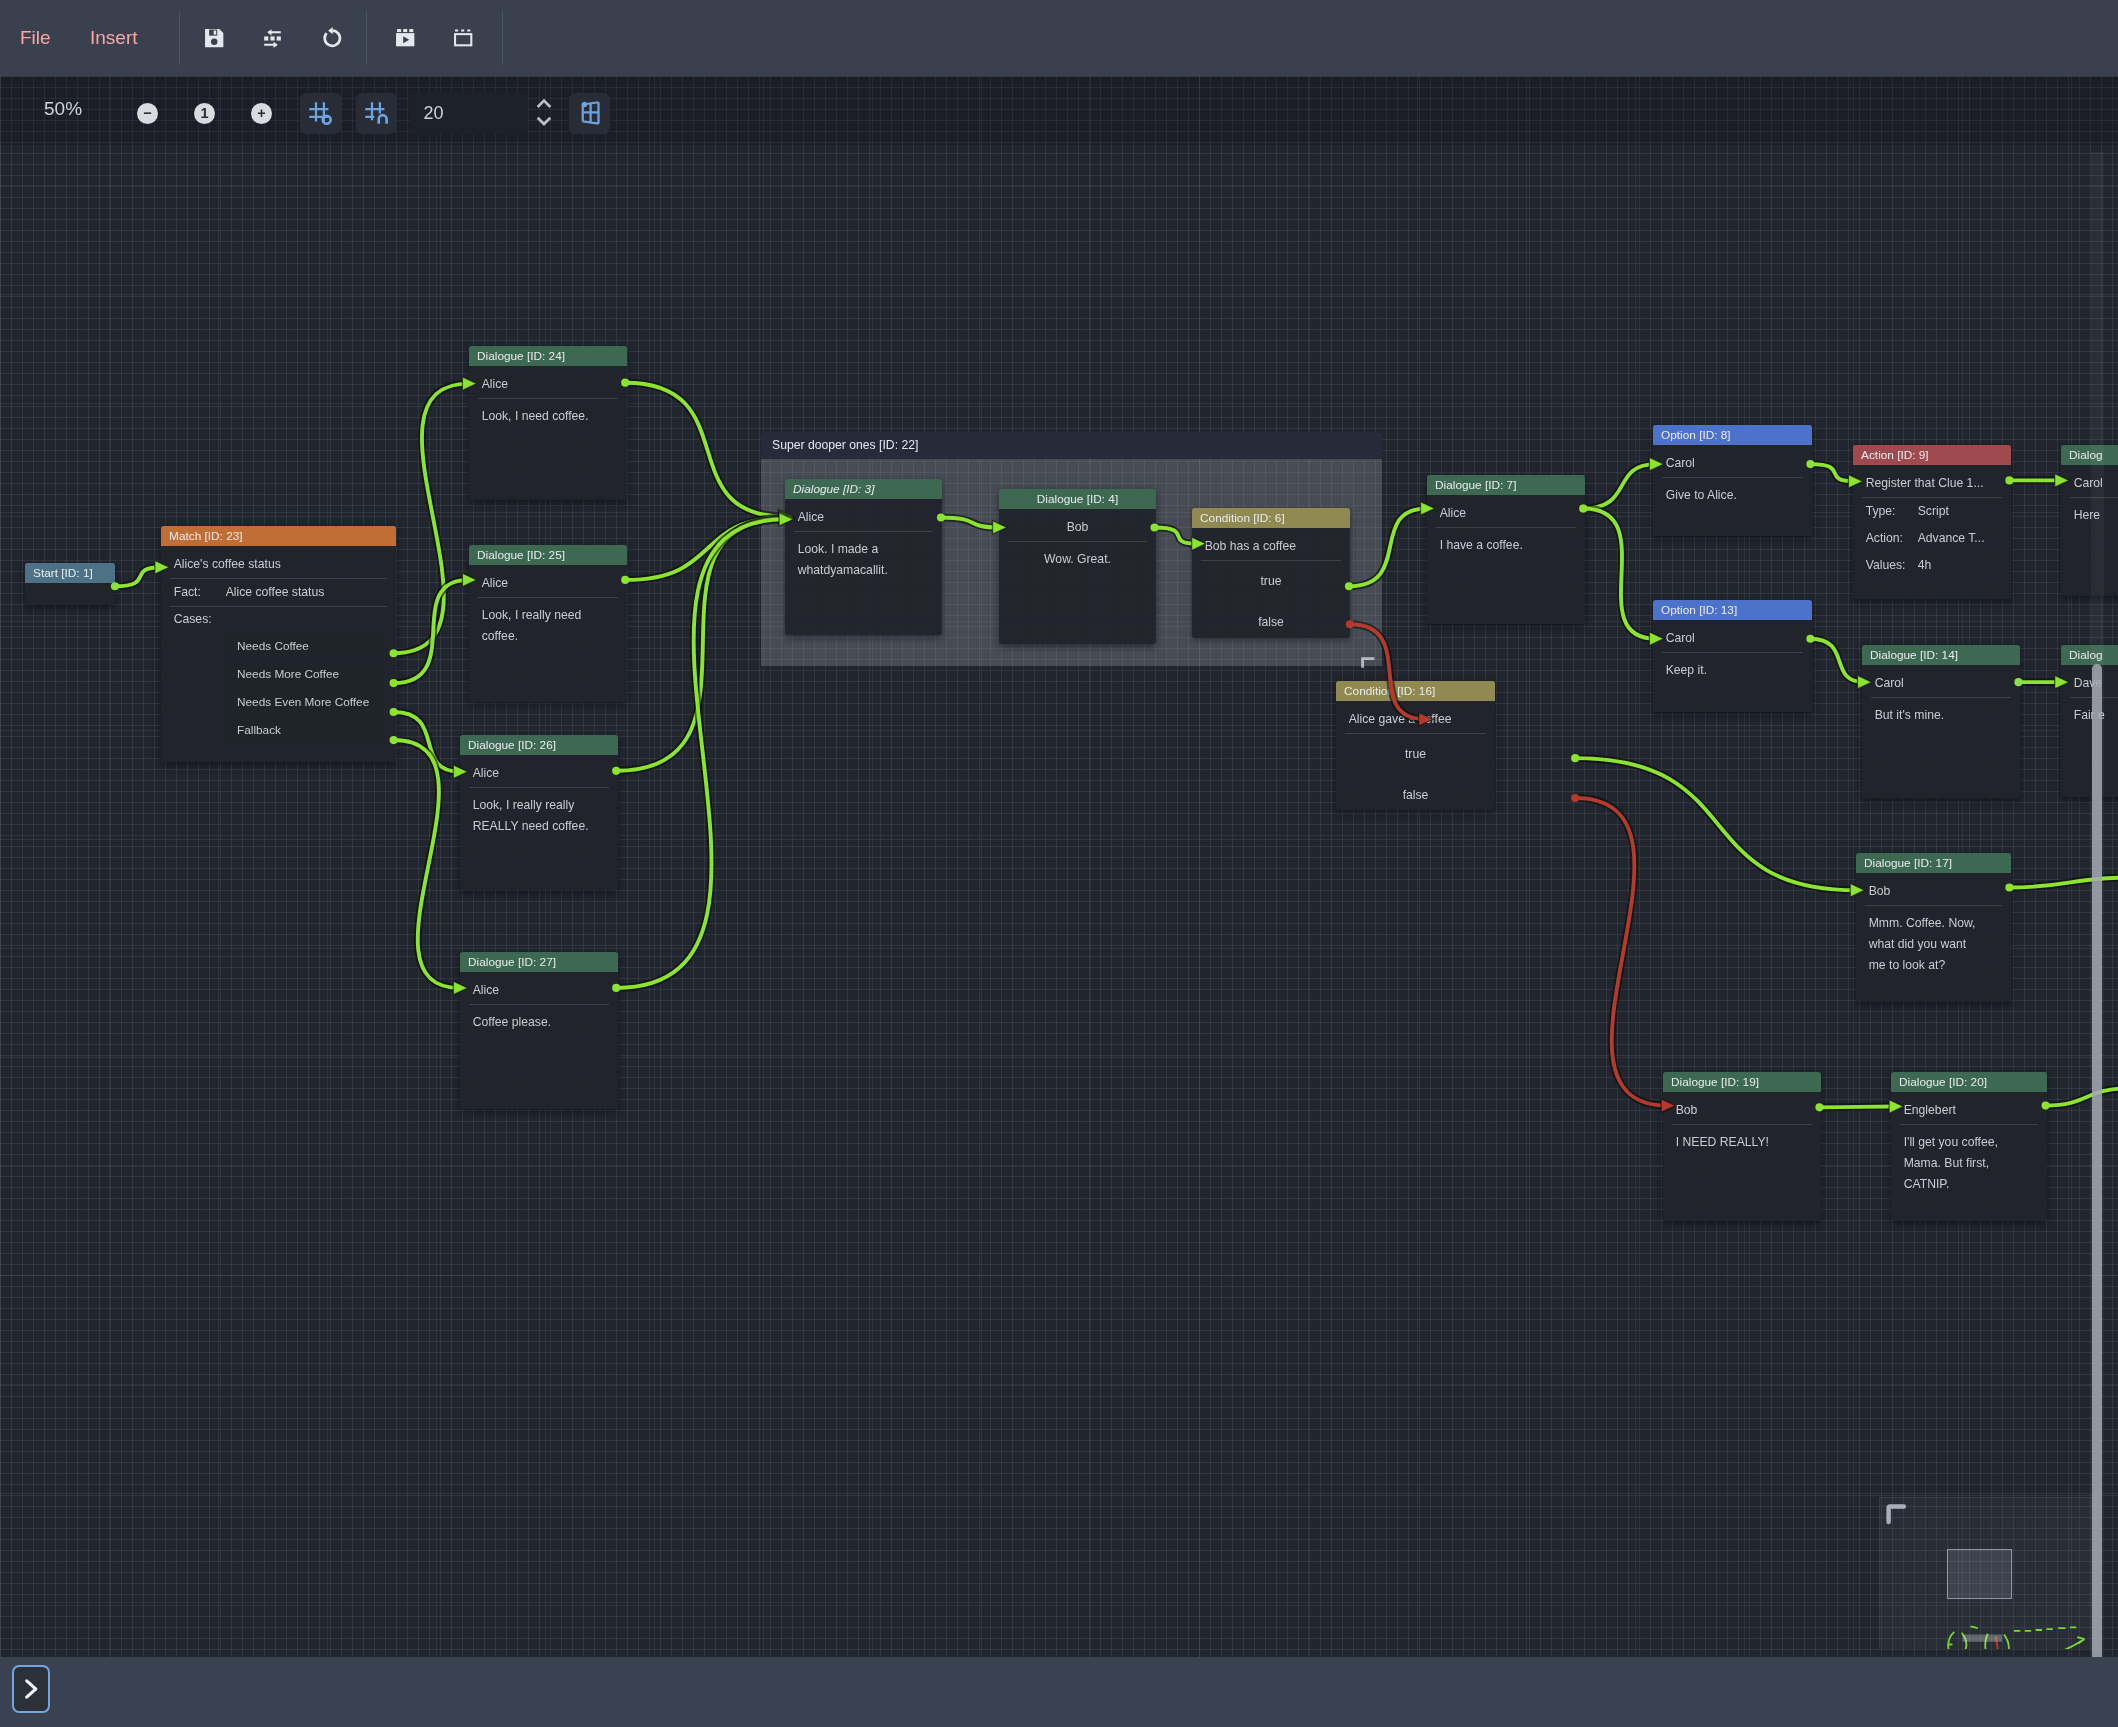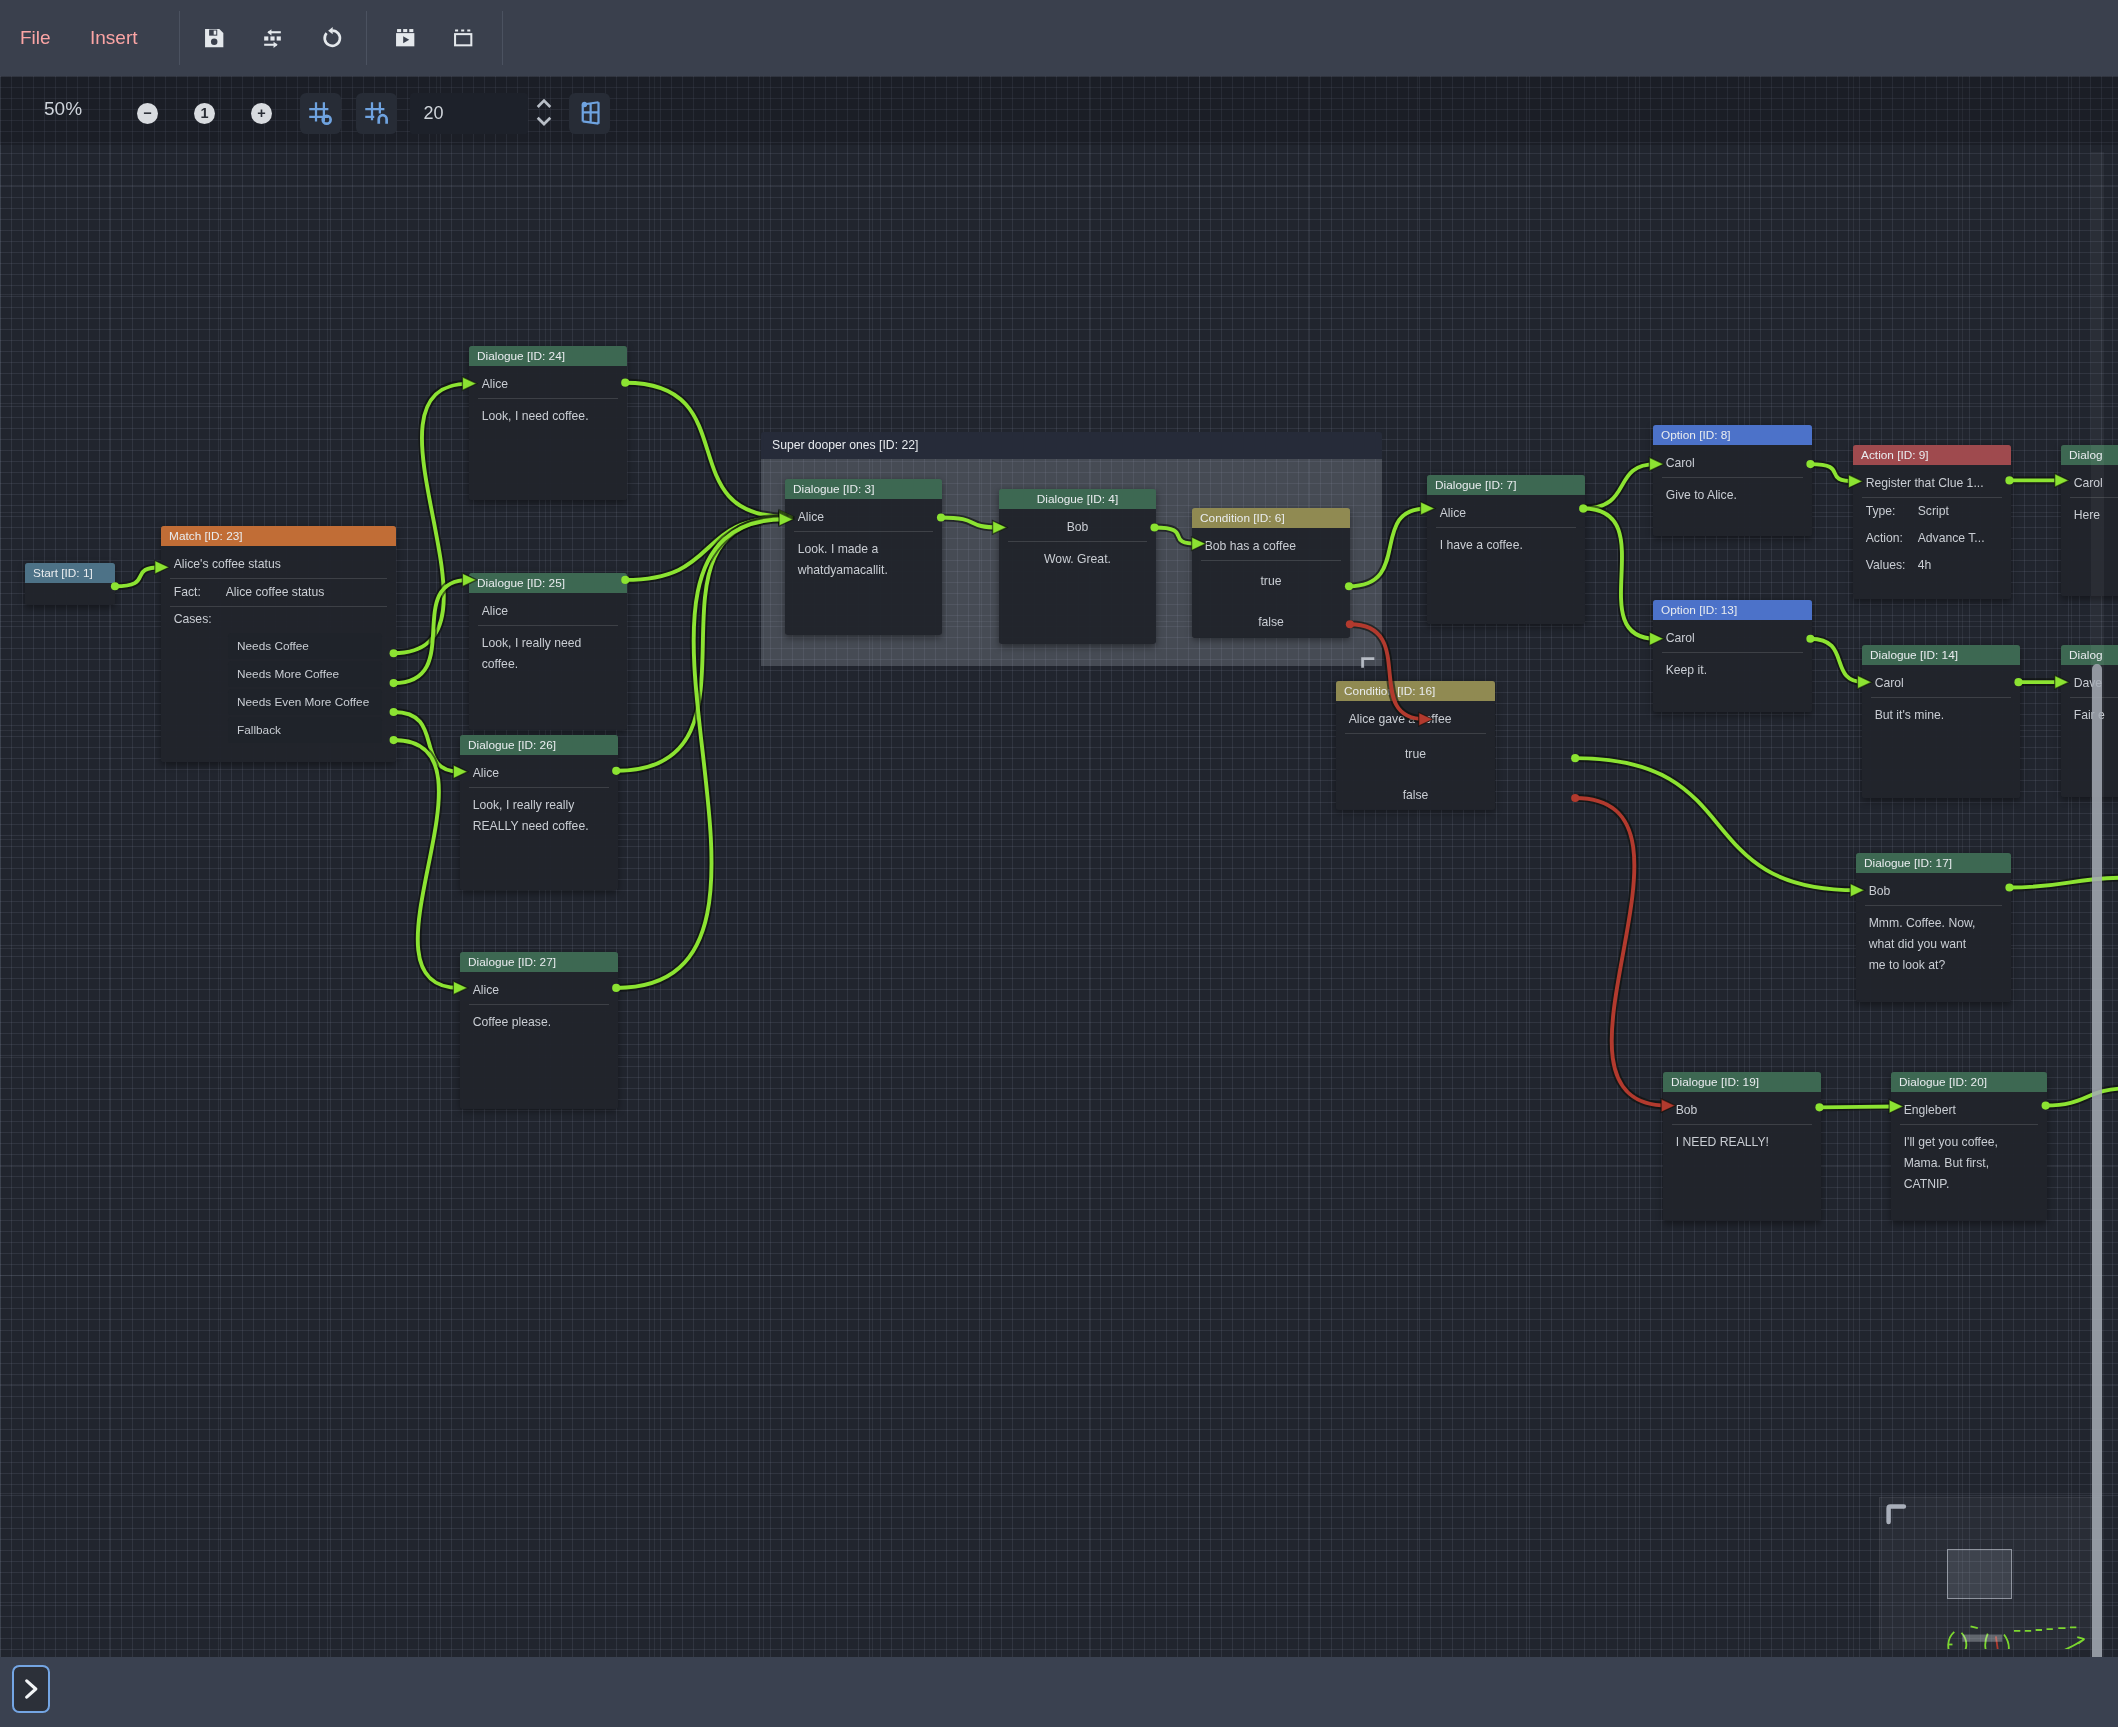--- a/index.html
+++ b/index.html
@@ -200,21 +200,21 @@
         <div class="gnode" style="left: 469px; top: 270px; width: 158px; height: 154px;">
           <div class="nhead" style="background: rgb(61, 104, 82);">Dialogue [ID: 24]</div>
           <div class="nbody" style="height: 124px;">
             <div class="srow">Alice</div>
             <div class="rdiv"></div>
             <div class="tlines">
               <div>Look, I need coffee.</div>
             </div>
           </div>
         </div>
-        <div class="gnode" style="left: 469px; top: 497px; width: 158px; height: 156px;">
+        <div class="gnode" style="left: 469px; top: 469px; width: 158px; height: 156px;">
           <div class="nhead" style="background: rgb(61, 104, 82);">Dialogue [ID: 25]</div>
           <div class="nbody" style="height: 127px;">
             <div class="srow">Alice</div>
             <div class="rdiv"></div>
             <div class="tlines">
               <div>Look, I really need</div>
               <div>coffee.</div>
             </div>
           </div>
         </div>
@@ -233,21 +233,21 @@
           <div class="nhead" style="background: rgb(61, 104, 82);">Dialogue [ID: 27]</div>
           <div class="nbody" style="height: 127px;">
             <div class="srow">Alice</div>
             <div class="rdiv"></div>
             <div class="tlines">
               <div>Coffee please.</div>
             </div>
           </div>
         </div>
         <div class="gnode" style="left: 785px; top: 403px; width: 157px; height: 156px;">
-          <div class="nhead" style="background: rgb(61, 104, 82);">Dialogue [ID: 3]</div>
+          <div class="nhead" style="background: rgb(61, 104, 82); font-style: italic;">Dialogue [ID: 3]</div>
           <div class="nbody" style="height: 126px;">
             <div class="srow">Alice</div>
             <div class="rdiv"></div>
             <div class="tlines">
               <div>Look. I made a</div>
               <div>whatdyamacallit.</div>
             </div>
           </div>
         </div>
         <div class="gnode" style="left: 999px; top: 413px; width: 157px; height: 155px; text-align: center;">

